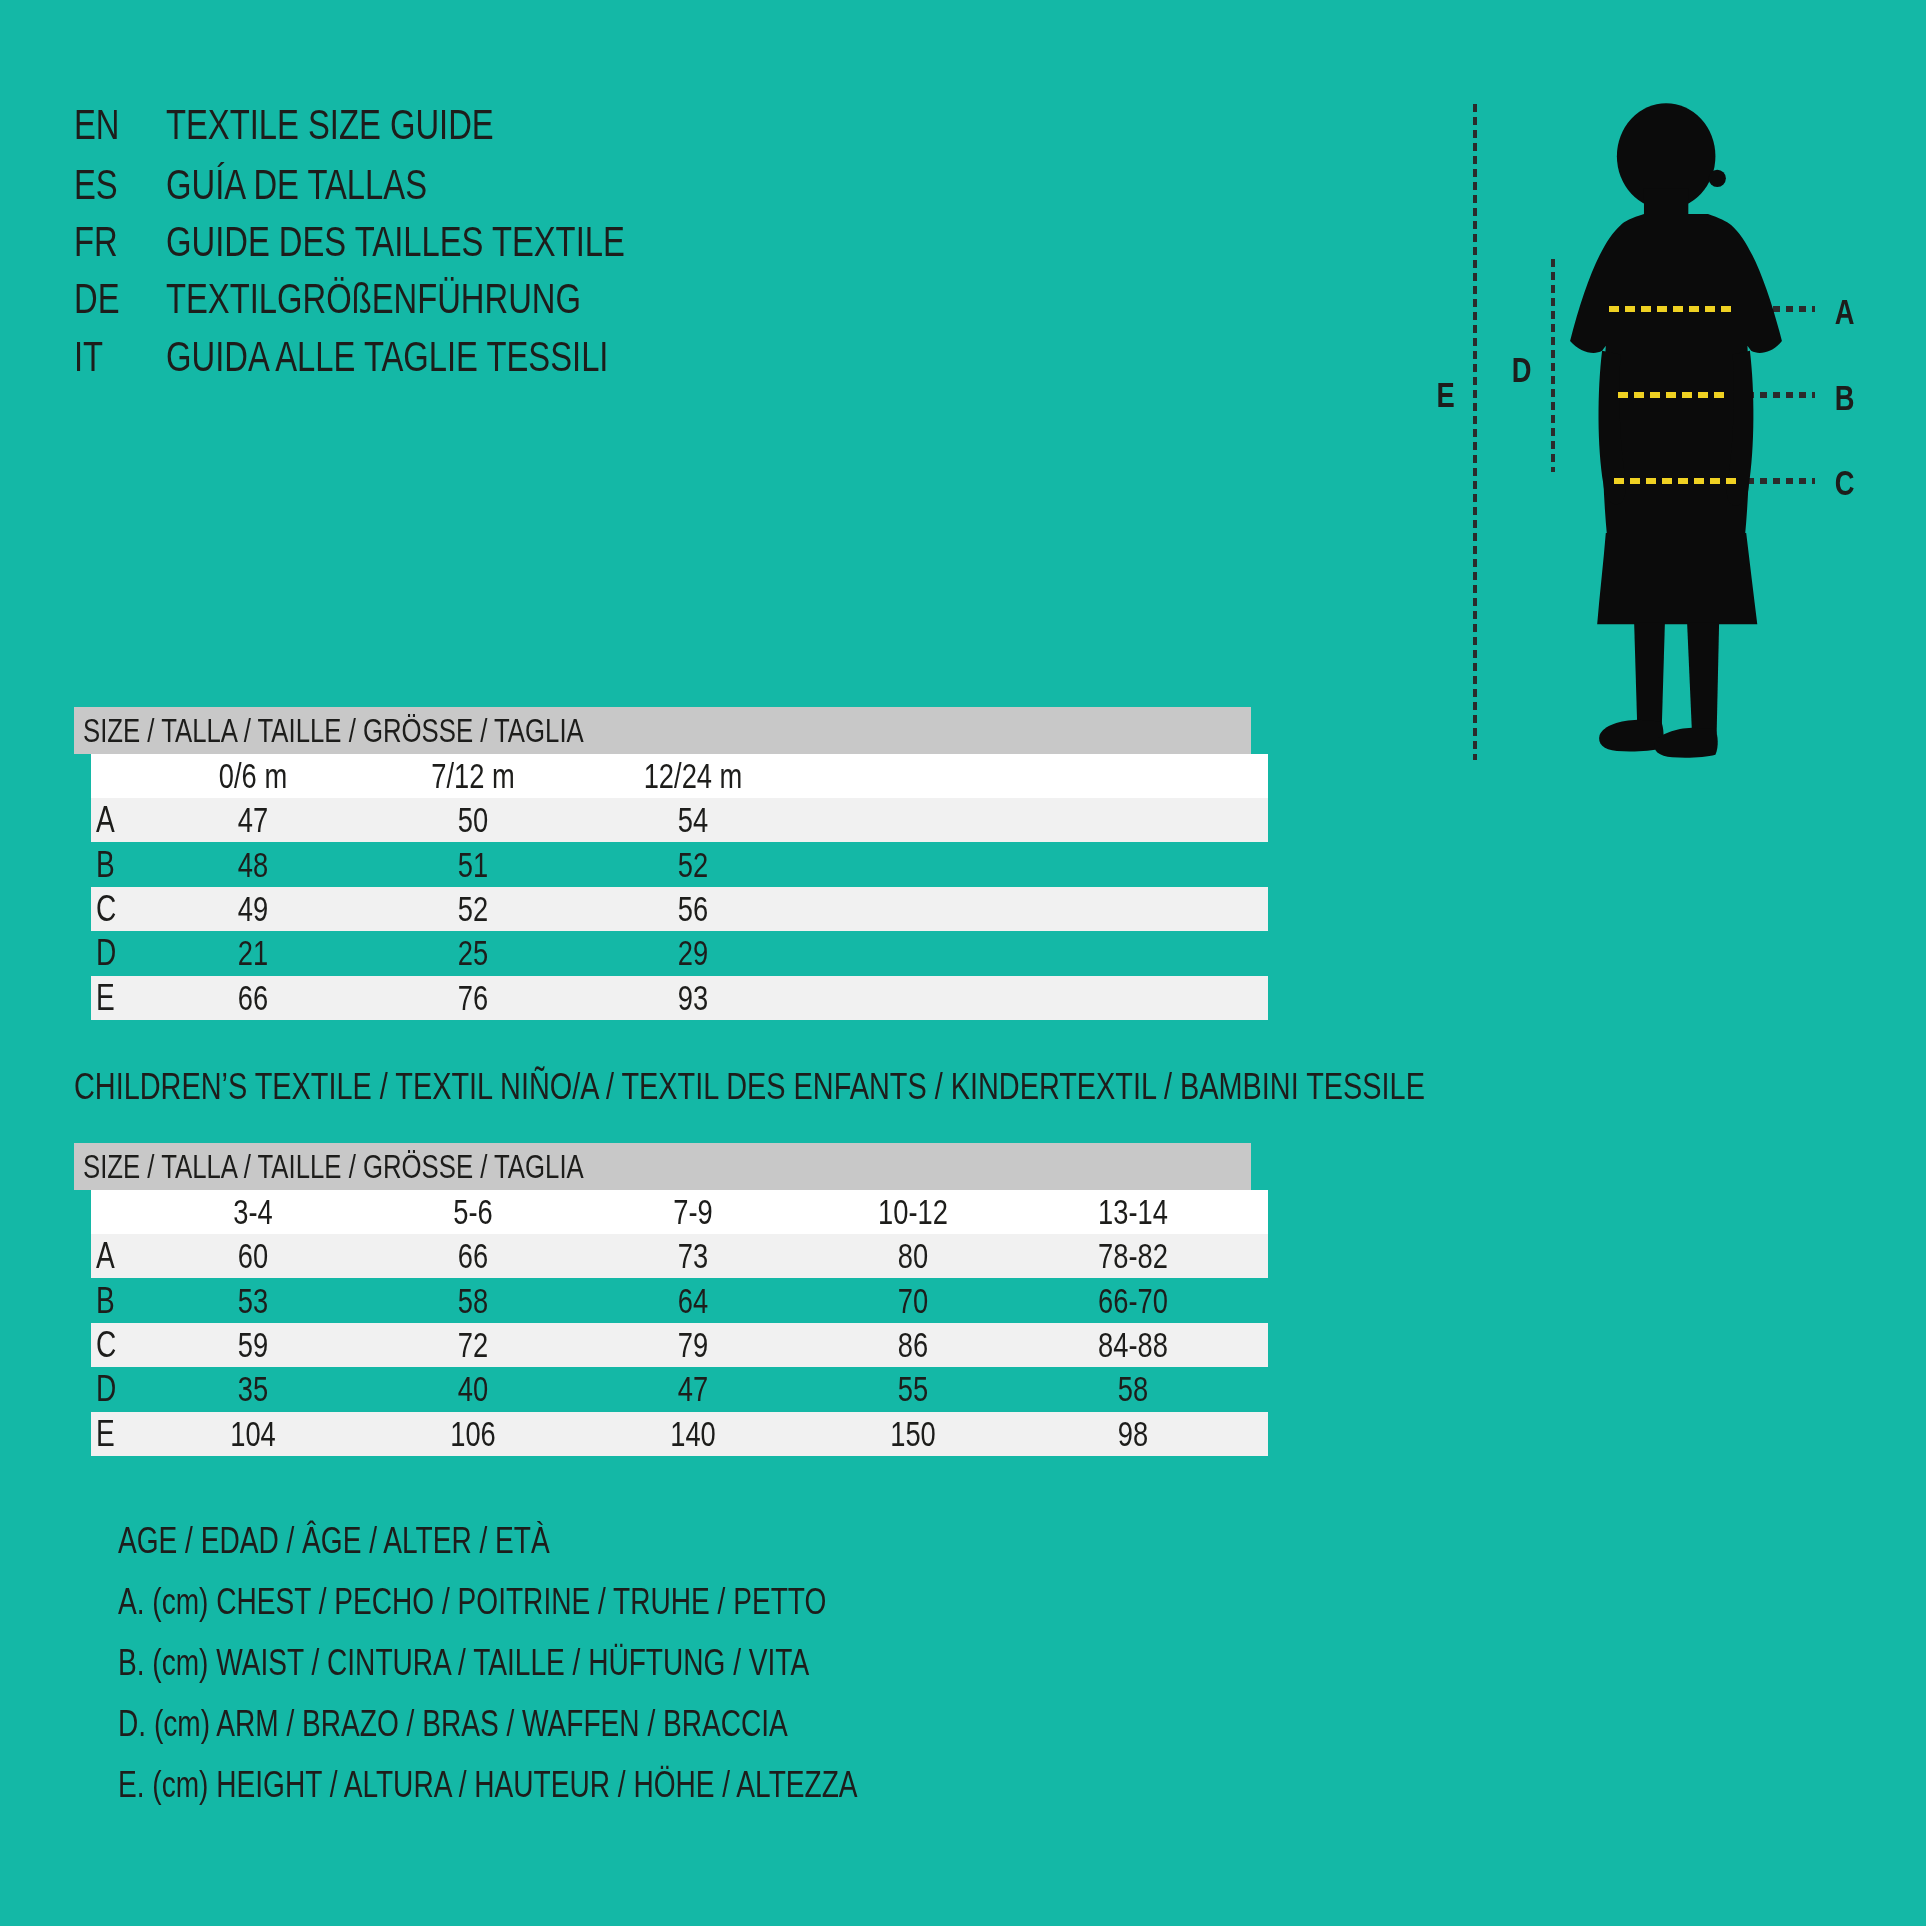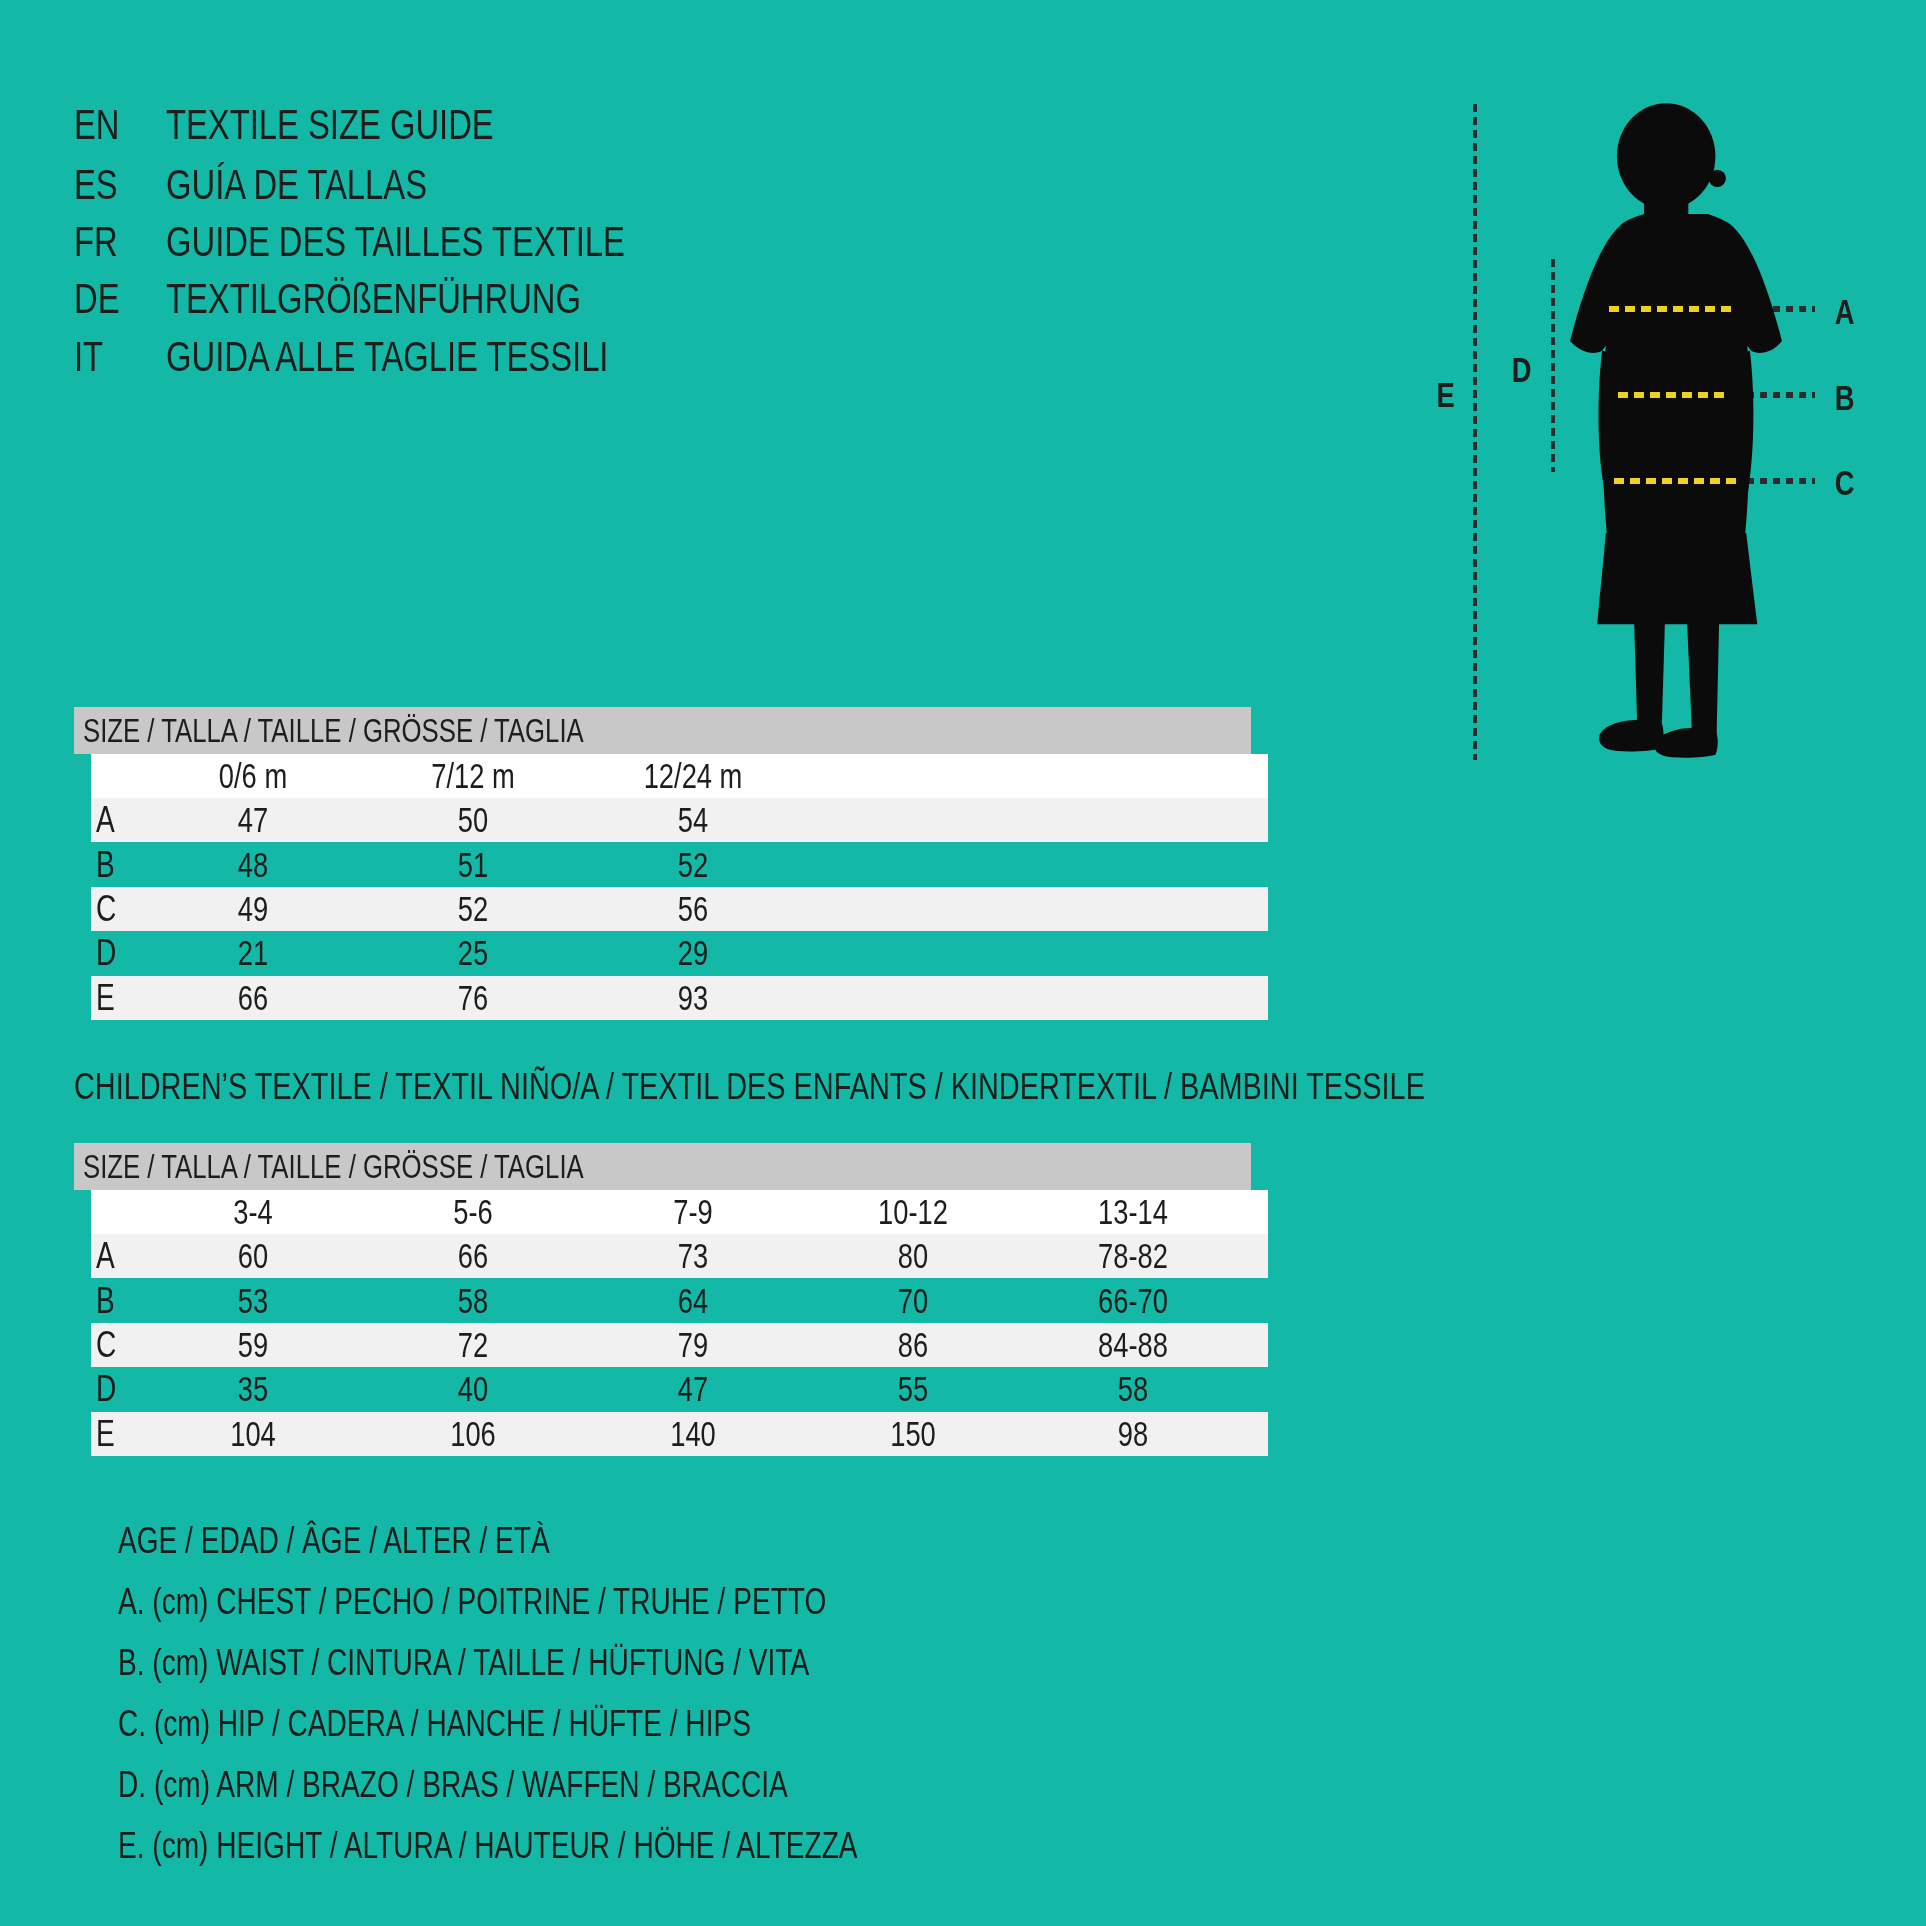--- a/index.html
+++ b/index.html
@@ -263,19 +263,18 @@
       <span class="cell c2">140</span>
       <span class="cell c3">150</span>
       <span class="cell c4">98</span>
     </div>
   </div>
 
   <div class="legend">
     <div class="legend-line"><span class="cond">AGE / EDAD / ÂGE / ALTER / ETÀ</span></div>
     <div class="legend-line"><span class="cond">A. (cm) CHEST / PECHO / POITRINE / TRUHE / PETTO</span></div>
     <div class="legend-line"><span class="cond">B. (cm) WAIST / CINTURA / TAILLE / HÜFTUNG / VITA</span></div>
-    <div class="legend-line"><span class="cond">C. (cm) HIP / CADERA / HANCHE / HÜFTE / HIPS</span></div>
     <div class="legend-line"><span class="cond">D. (cm) ARM / BRAZO / BRAS / WAFFEN / BRACCIA</span></div>
     <div class="legend-line"><span class="cond">E. (cm) HEIGHT / ALTURA / HAUTEUR / HÖHE / ALTEZZA</span></div>
   </div>
 
 </div>
 
 
 </body></html>

